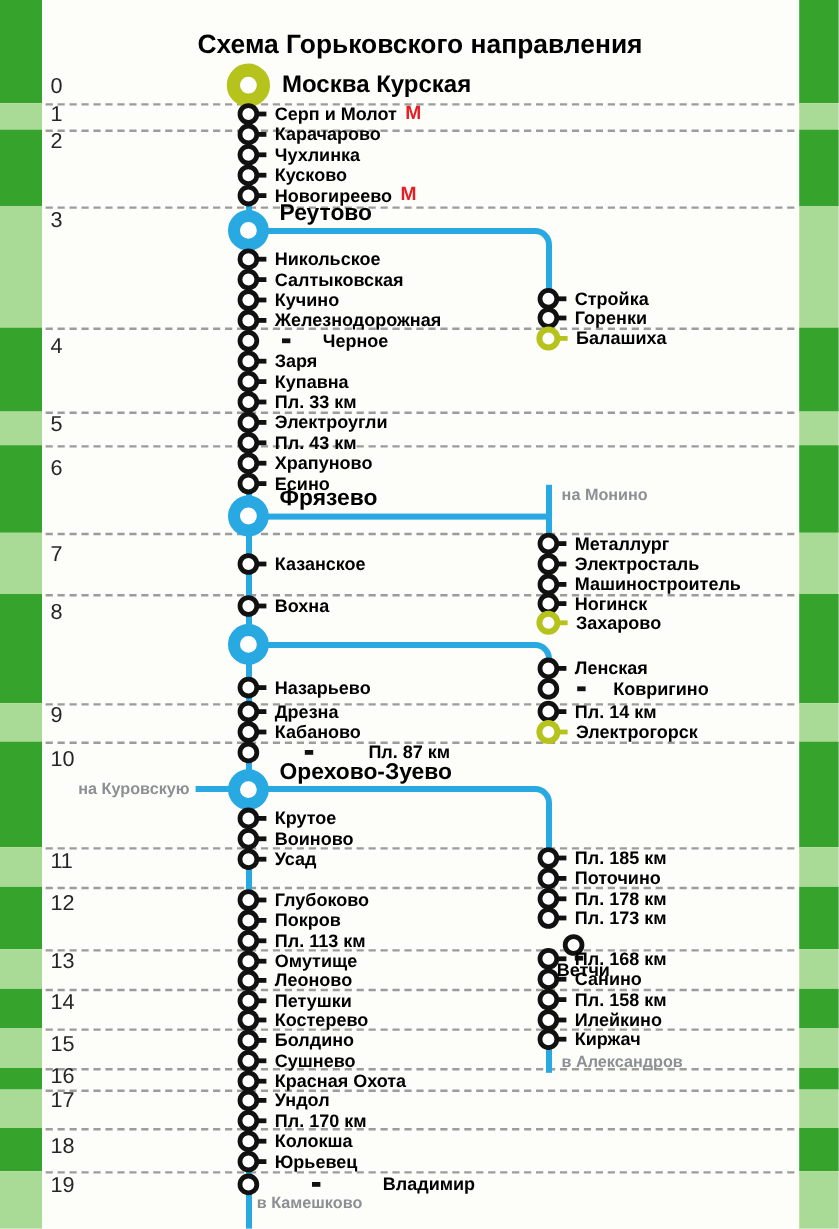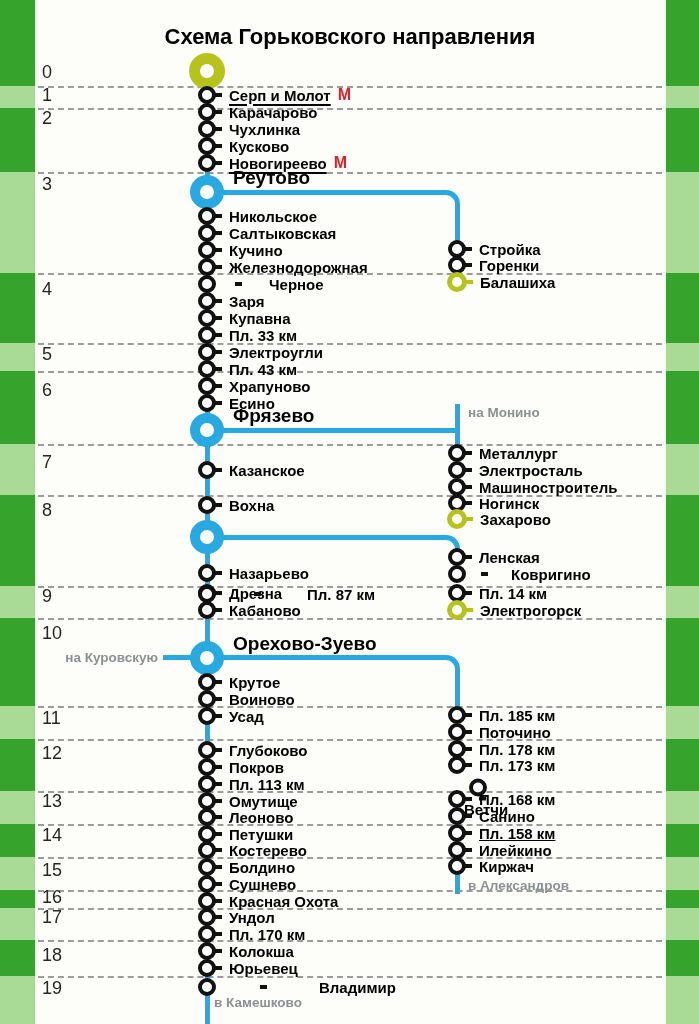--- a/index.html
+++ b/index.html
@@ -19,21 +19,21 @@
   .corner{border-top:5px solid #29a9e1;border-right:5px solid #29a9e1;border-top-right-radius:14px;box-sizing:border-box;}
   .dir{position:absolute;color:#8c9094;font-weight:bold;font-size:13.5px;transform:translateY(-50%);white-space:nowrap;z-index:4;}
   .dir.ra{text-align:right;}
   .stations-host{position:absolute;top:0;height:100%;width:0;z-index:4;}
   .station{position:absolute;left:0;display:flex;align-items:center;transform:translateY(-50%);white-space:nowrap;}
   .dot{box-sizing:border-box;width:18px;height:18px;border:4.5px solid #111;background:#fff;border-radius:50%;margin-left:-9px;flex:none;}
   .tick{width:7px;height:4px;background:#111;margin-left:-1px;flex:none;}
   .label{margin-left:7px;font-weight:bold;font-size:15px;color:#000;}
   .metro-m{display:none;color:#e31e24;font-weight:bold;font-size:16px;margin-left:7px;}
   .station.metro .metro-m{display:inline;}
-  .station.underline .label{text-decoration:underline;text-decoration-thickness:2px;text-underline-offset:3px;}
+  .station.underline .label{text-decoration-thickness:2px;text-underline-offset:3px;}
   .station.major .dot{width:34px;height:34px;border:10px solid #29a9e1;margin-left:-17px;}
   .station.major .label{font-size:19px;margin-left:9px;position:relative;top:-14px;}
   .station.terminal .dot{width:36px;height:36px;border:11px solid #b6c31c;margin-left:-18px;}
   .station.terminal .label{font-size:20px;margin-left:10px;}
   .station.olive .dot{width:20px;height:20px;border:5px solid #b6c31c;margin-left:-10px;}
   .station.olive .tick{background:#b6c31c;}
 </style>
 </head>
 <body>
 
@@ -147,20 +147,21 @@
   <div class="dir" style="left:468px;top:412px;">на Монино</div>
   <div class="dir ra" style="left:58px;top:657px;width:100px;">на Куровскую</div>
   <div class="dir" style="left:468px;top:885px;">в Александров</div>
   <div class="dir" style="left:214px;top:1002px;">в Камешково</div>
 
   <div class="stations-host" style="left:207px;">
 
   <div class="station terminal" style="top: 71px;">
         <span class="dot"></span>
 
+        <span class="label">Москва Курская</span>
 
       </div>
       <div class="station metro underline" style="top: 95px;">
         <span class="dot"></span>
         <span class="tick"></span>
         <span class="label">Серп и Молот</span>
         <span class="metro-m">М</span>
       </div>
       <div class="station" style="top: 112px;">
         <span class="dot"></span>
@@ -298,21 +299,21 @@
         <span class="tick"></span>
         <span class="label">Дрезна</span>
 
       </div>
       <div class="station" style="top: 610px;">
         <span class="dot"></span>
         <span class="tick"></span>
         <span class="label">Кабаново</span>
 
       </div>
-      <div class="station" style="top: 594px; gap: 39px;">
+      <div class="station" style="top: 627px; gap: 39px;">
         <span class="dot"></span>
         <span class="tick"></span>
         <span class="label">Пл. 87 км</span>
 
       </div>
       <div class="station major" style="top: 658px;">
         <span class="dot"></span>
 
         <span class="label">Орехово-Зуево</span>
 
@@ -529,21 +530,21 @@
       <div class="station" style="top: 799px;">
         <span class="dot"></span>
         <span class="tick"></span>
         <span class="label">Пл. 168 км</span>
       </div>
       <div class="station" style="top: 816px;">
         <span class="dot"></span>
         <span class="tick"></span>
         <span class="label">Санино</span>
       </div>
-      <div class="station" style="top: 833px; text-decoration: underline;">
+      <div class="station" style="top: 833px;">
         <span class="dot"></span>
         <span class="tick"></span>
         <span class="label">Пл. 158 км</span>
       </div>
       <div class="station" style="top: 850px;">
         <span class="dot"></span>
         <span class="tick"></span>
         <span class="label">Илейкино</span>
       </div>
       <div class="station" style="top: 866px;">

